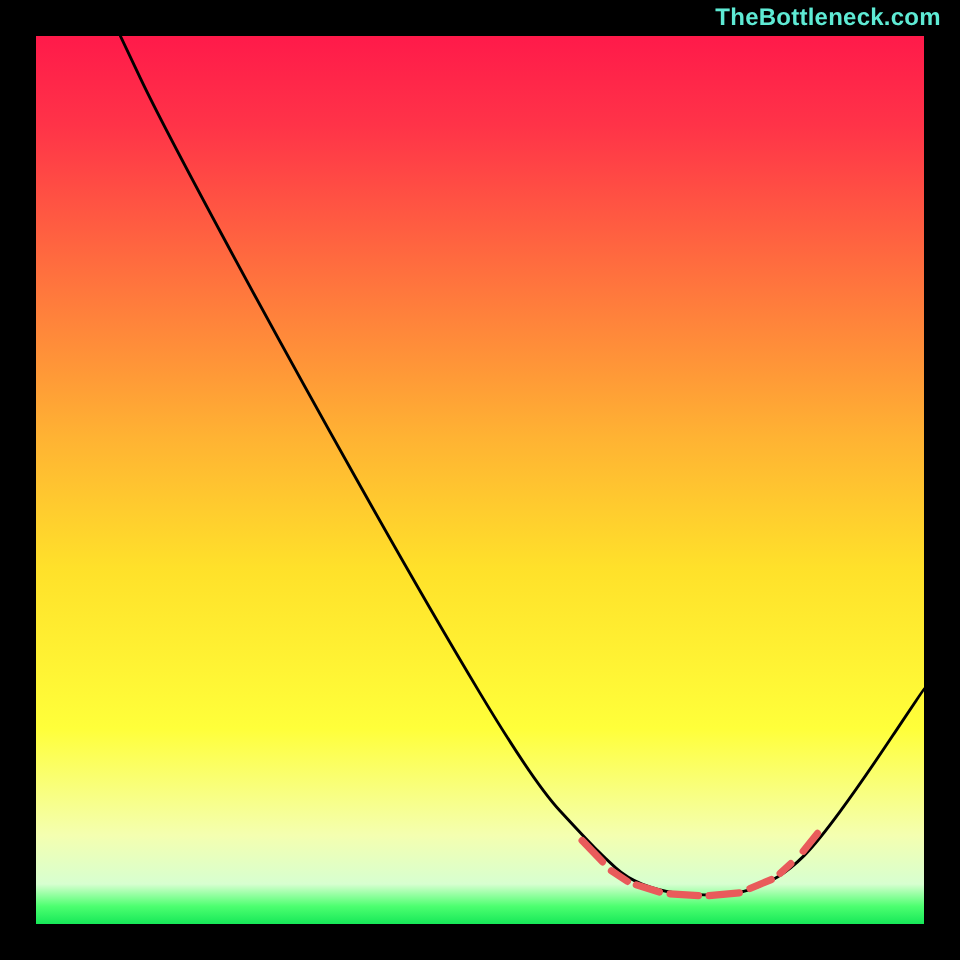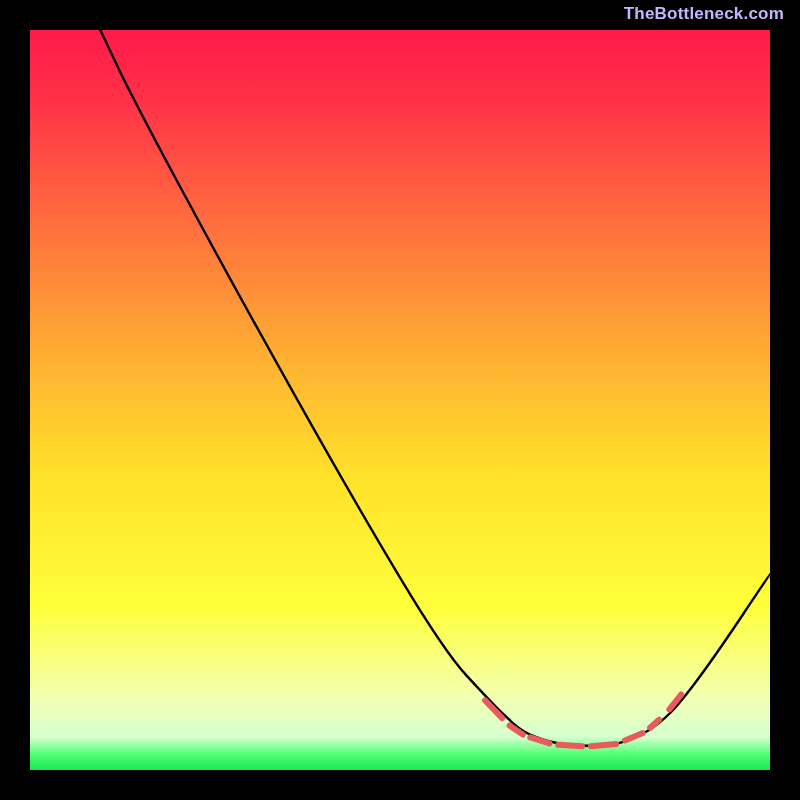--- a/index.html
+++ b/index.html
@@ -14,22 +14,22 @@
   .stage {
     position: relative;
     width: 800px;
     height: 800px;
     background: #000;
   }
   .watermark {
     position: absolute;
     top: 4px;
     right: 16px;
-    color: #c4b5fd;
-    font-size: 17px;
+    color: #5eead4;
+    font-size: 20px;
     font-weight: 600;
     letter-spacing: 0.2px;
     user-select: none;
   }
   svg.gradient-bg, svg.curve-layer {
     position: absolute;
     left: 30px;
     top: 30px;
     width: 740px;
     height: 740px;

